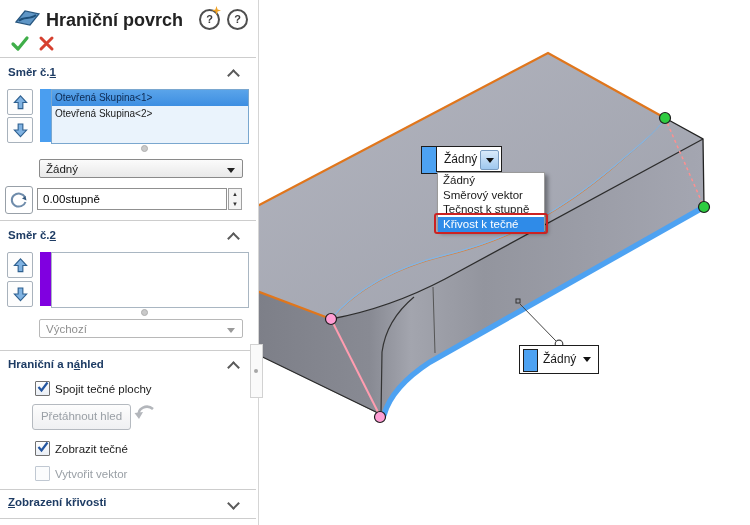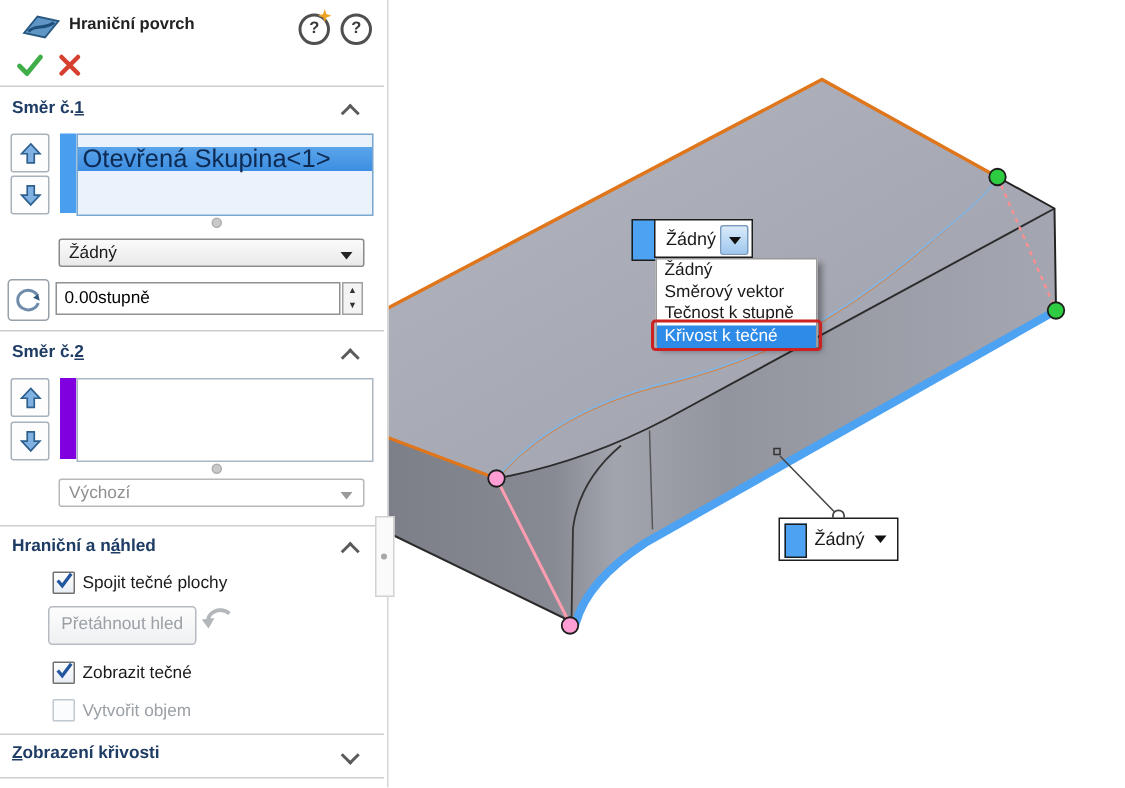--- a/index.html
+++ b/index.html
@@ -2,35 +2,35 @@
 <html><head>
 <meta charset="utf-8">
 <style>
   html,body{margin:0;padding:0;}
   body{width:750px;height:525px;position:relative;overflow:hidden;background:#fff;
        font-family:"Liberation Sans",sans-serif;font-size:11.5px;color:#1a1a1a;}
   .abs{position:absolute;}
   
   .panel{position:absolute;left:0;top:0;width:258px;height:525px;background:#fff;border-right:1px solid #d5d5d5;z-index:5;}
   .divider{position:absolute;left:0;width:256px;height:1px;background:#cdcdcd;}
-  .pm-title{position:absolute;left:46px;top:10px;font-size:11px;font-weight:bold;color:#222;}
+  .pm-title{position:absolute;left:46px;top:10px;font-size:18px;font-weight:bold;color:#222;}
   .help-circle{position:absolute;width:17px;height:17px;border:2px solid #4f4f4f;border-radius:50%;
        text-align:center;line-height:16px;font-weight:bold;font-size:11px;color:#3a3a3a;background:#fff;}
   .sec-h{position:absolute;left:8px;font-weight:bold;font-size:11.5px;color:#1e3c64;}
   .sec-h .u{text-decoration:underline;}
   .chev{position:absolute;left:229px;width:7px;height:7px;border-right:2px solid #5a5a5a;border-bottom:2px solid #5a5a5a;}
   .chev.up{transform:rotate(-135deg);}
   .chev.down{transform:rotate(45deg);}
   .arrbtn{position:absolute;left:7px;width:24px;height:24px;background:#fdfdfd;border:1px solid #a8b2bc;border-radius:2px;
        display:flex;align-items:center;justify-content:center;}
   .strip{position:absolute;left:40px;width:11px;}
   .listbox{position:absolute;left:51px;width:196px;overflow:hidden;}
   .lb1{border:1px solid #7aa7cf;background:#eaf3fc;}
   .lb2{border:1px solid #a9b6c2;background:#ffffff;}
-  .lbitem{height:16px;line-height:16px;padding-left:3px;white-space:nowrap;font-size:17px;margin-top:8px;}
+  .lbitem{height:16px;line-height:16px;padding-left:3px;white-space:nowrap;font-size:10px;}
   .lbitem.sel{background:linear-gradient(#5aa4ea,#3d8ee2);color:#0d2a52;}
   .grip{position:absolute;width:5px;height:5px;border-radius:50%;background:#c9c9c9;border:1px solid #aeaeae;}
   .combo{position:absolute;left:39px;width:204px;height:19px;border:1px solid #8a8a8a;border-radius:2px;
        background:linear-gradient(#fbfbfb,#e9e9e9);line-height:19px;padding-left:6px;box-sizing:border-box;}
   .combo .tri{position:absolute;right:7px;top:8px;width:0;height:0;border-left:4px solid transparent;
        border-right:4px solid transparent;border-top:5px solid #222;}
   .combo.disabled{background:#fff;border-color:#b8b8b8;color:#8f8f8f;}
   .combo.disabled .tri{border-top-color:#9a9a9a;}
   .cb{position:absolute;left:35px;width:13px;height:13px;border:1px solid #707070;border-radius:1px;
        background:linear-gradient(#fefefe,#e9eef5);}
@@ -167,20 +167,21 @@
       </svg>
   </div>
   <div class="arrbtn" style="top:117px;">
     <svg width="15" height="15" viewBox="0 0 16 16">
         <path d="M8,14.5 L14.5,7.5 L10.5,7.5 L10.5,1 L5.5,1 L5.5,7.5 L1.5,7.5 Z" fill="#7fb2e2" stroke="#2d5f8f" stroke-width="1.2"></path>
       </svg>
   </div>
   <div class="strip" style="top: 89px; height: 53px; background: rgb(74, 158, 240);"></div>
   <div class="listbox lb1" style="top:89px;height:53px;">
     <div class="lbitem sel">Otevřená Skupina&lt;1&gt;</div>
+    <div class="lbitem">Otevřená Skupina&lt;2&gt;</div>
   </div>
   <div class="grip" style="left:141px;top:145px;"></div>
 
   <div class="combo" style="top:159px;">
     <span>Žádný</span>
     <span class="tri"></span>
   </div>
 
   <div class="anglebtn">
     <svg width="18" height="18" viewBox="0 0 18 18">
@@ -241,21 +242,21 @@
   </svg>
 
   <div class="cb" style="top:441px;">
     <svg width="14" height="14" viewBox="0 0 14 14">
         <path d="M2.5,7 L5.5,10.5 L11.5,2.5" fill="none" stroke="#2456a0" stroke-width="2.2"></path>
       </svg>
   </div>
   <div class="cb-label" style="top:442px;">Zobrazit tečné</div>
 
   <div class="cb disabled" style="top:466px;"></div>
-  <div class="cb-label disabled" style="top:467px;">Vytvořit objem</div>
+  <div class="cb-label disabled" style="top:467px;">Vytvořit vektor</div>
 
   <div class="divider" style="top:489px;"></div>
 
   <div class="sec-h" style="top:496px;">
     <span></span><span class="u">Z</span><span>obrazení křivosti</span>
   </div>
   <div class="chev down" style="top:499px;"></div>
   <div class="divider" style="top:518px;"></div>
 </div>
 

